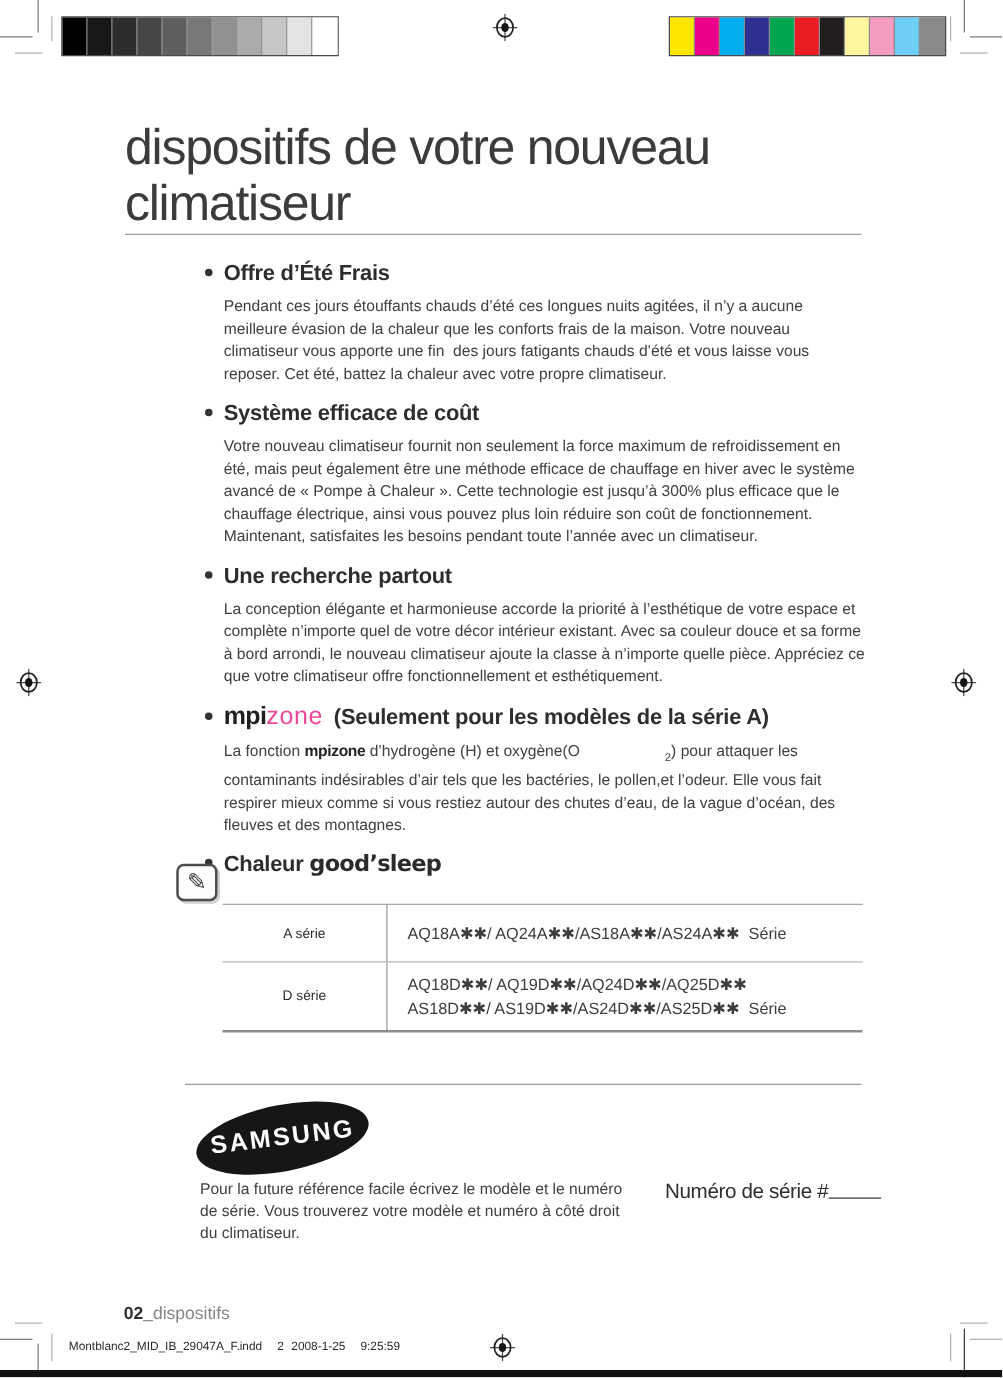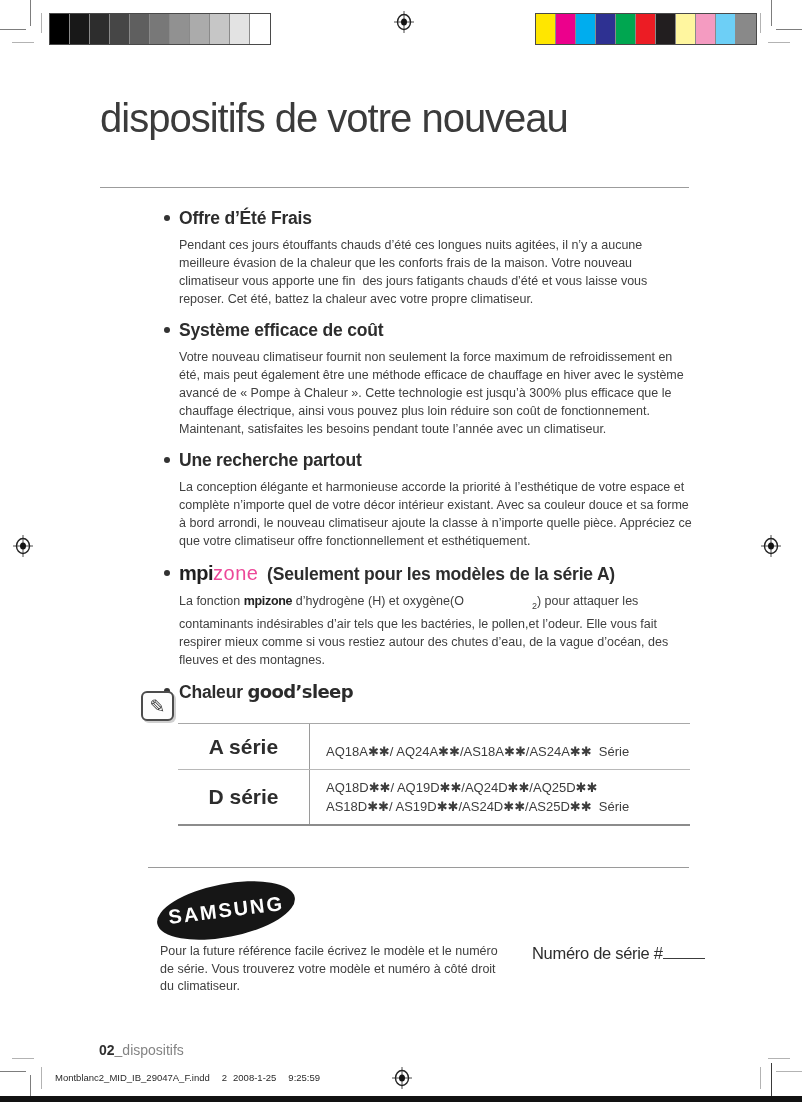--- a/index.html
+++ b/index.html
@@ -45,24 +45,24 @@
     border:2px solid #4c4c4c; border-radius:6px; background:#fdfdfd;
     box-shadow:2px 2px 0 rgba(120,120,120,0.35);
     display:flex; align-items:center; justify-content:center;
     font-size:19px; color:#3a3a3a; }
   .model-table { position:absolute; left:178px; top:723px; width:512px;
     border-top:1px solid #a8a8a8; border-bottom:2px solid #8c8c8c; }
   .model-table .row { display:flex; align-items:stretch; }
   .model-table .row.first { border-bottom:1px solid #b8b8b8; }
   .cell-label { flex:0 0 132px; border-right:1px solid #9a9a9a;
     display:flex; align-items:center; justify-content:center;
-    font-weight:bold; font-size:21px; color:#2d2d2d; }
+    font-weight:normal; font-size:11px; color:#2d2d2d; }
   .cell-val { flex:1; padding:8px 0 8px 16px; font-size:13px; color:#3d3d3d;
     display:flex; flex-direction:column; justify-content:center; line-height:19px; white-space:pre-wrap; }
-  .row.first .cell-val { min-height:45px;justify-content:flex-end; }
+  .row.first .cell-val { min-height:45px; }
   .row.second .cell-val { min-height:42px; }
   
   .division-line { position:absolute; left:148px; top:867px; width:541px; height:1px; background:#9a9a9a; }
   .samsung-logo { position:absolute; left:156px; top:884px; width:140px; height:53px;
     background:#161616; border-radius:50%; transform:rotate(-11deg);
     display:flex; align-items:center; justify-content:center; }
   .samsung-logo span { transform:rotate(4deg); color:#ffffff; font-weight:bold;
     font-size:20px; letter-spacing:2px; }
   .ref-note { position:absolute; left:160px; top:943px; width:340px;
     font-size:12.5px; line-height:17.5px; color:#404040; }
@@ -151,20 +151,21 @@
       <div class="swatch" style="background: rgb(236, 28, 36);"></div>
       <div class="swatch" style="background: rgb(34, 30, 31);"></div>
       <div class="swatch" style="background: rgb(255, 246, 159);"></div>
       <div class="swatch" style="background: rgb(244, 155, 193);"></div>
       <div class="swatch" style="background: rgb(109, 207, 246);"></div>
       <div class="swatch" style="background: rgb(137, 137, 137);"></div>
     </div>
 
   <div class="title">
     <div>dispositifs de votre nouveau</div>
+    <div>climatiseur</div>
   </div>
   <div class="title-rule"></div>
 
   <div class="sections">
 
     <div class="section">
       <div class="sec-head">
         <span class="bullet"></span>
         <h2>Offre d’Été Frais</h2>
       </div>

